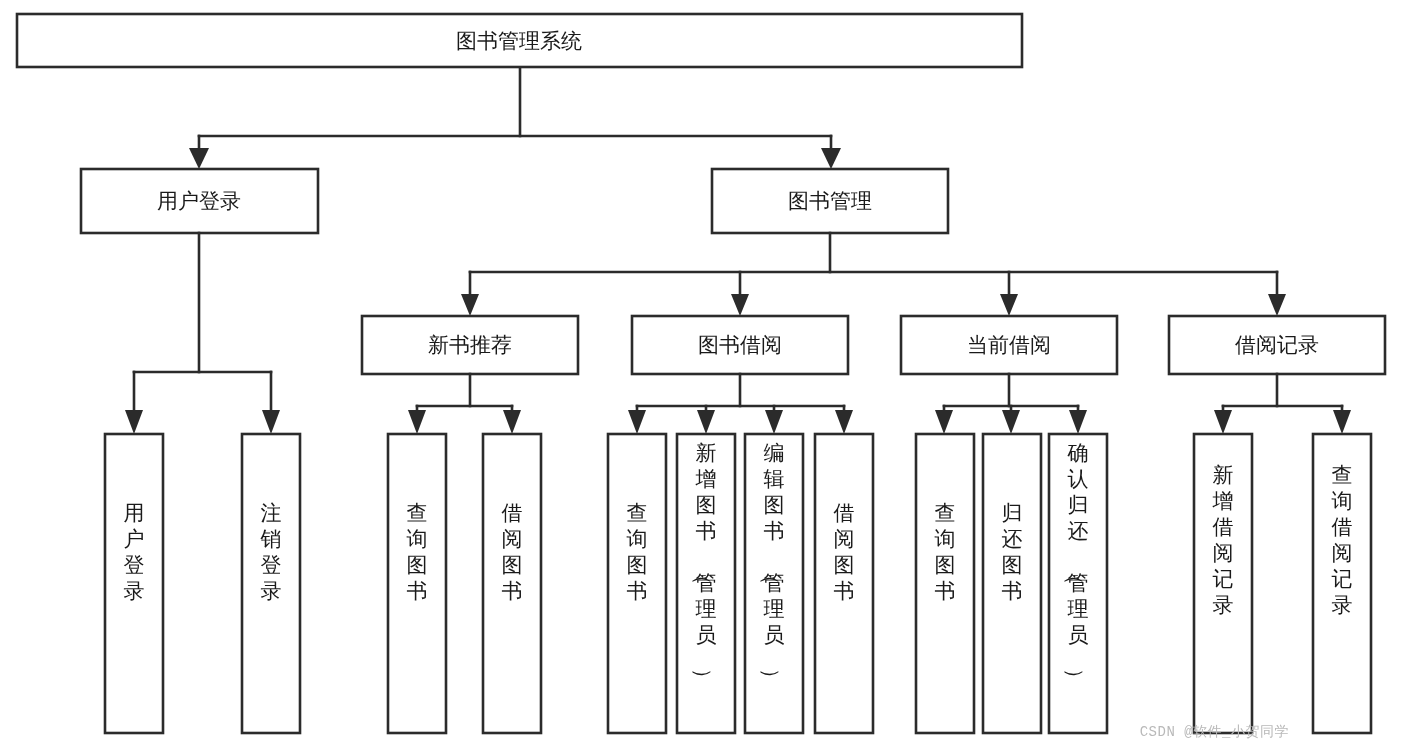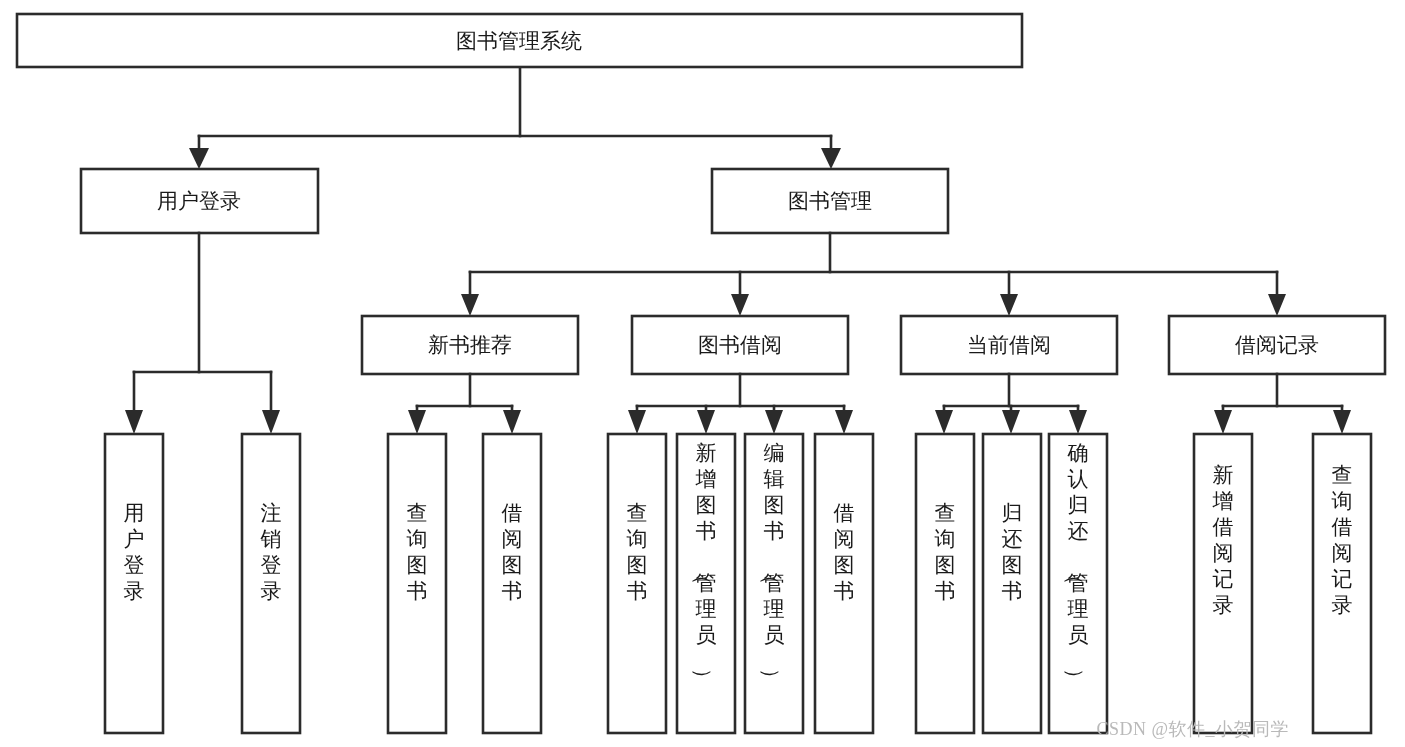--- a/index.html
+++ b/index.html
@@ -52,22 +52,22 @@
   .node-label-v {
     font-family: "Liberation Sans", "DejaVu Sans", sans-serif;
     font-size: 21px;
     fill: #1a1a1a;
     text-anchor: middle;
   }
   .watermark {
     position: absolute;
     right: 10px;
     bottom: 6px;
-    font-family: Liberation Serif, serif;
-    font-size: 18px;
+    font-family: Liberation Mono, monospace;
+    font-size: 14px;
     color: #b9b9b9;
     white-space: nowrap;
     letter-spacing: 0.5px;
     user-select: none;
   }
 </style>
 </head>
 <body>
 
 <div id="diagram-root">

